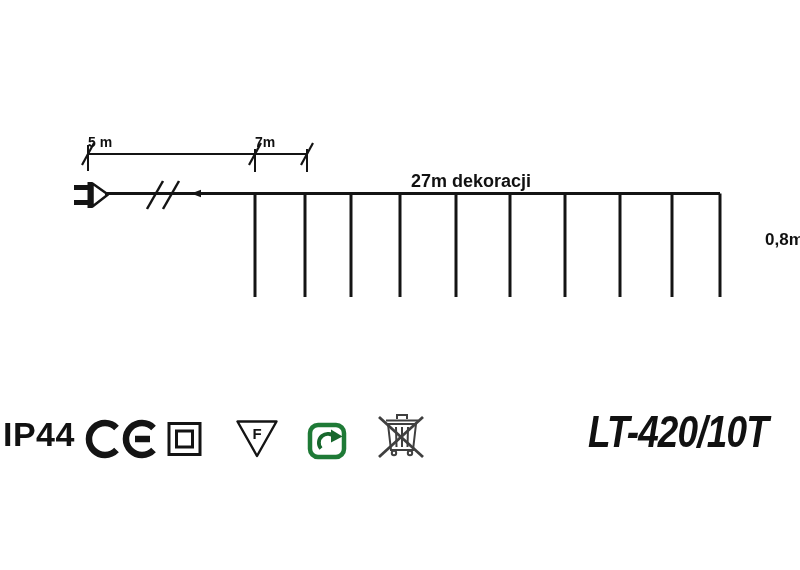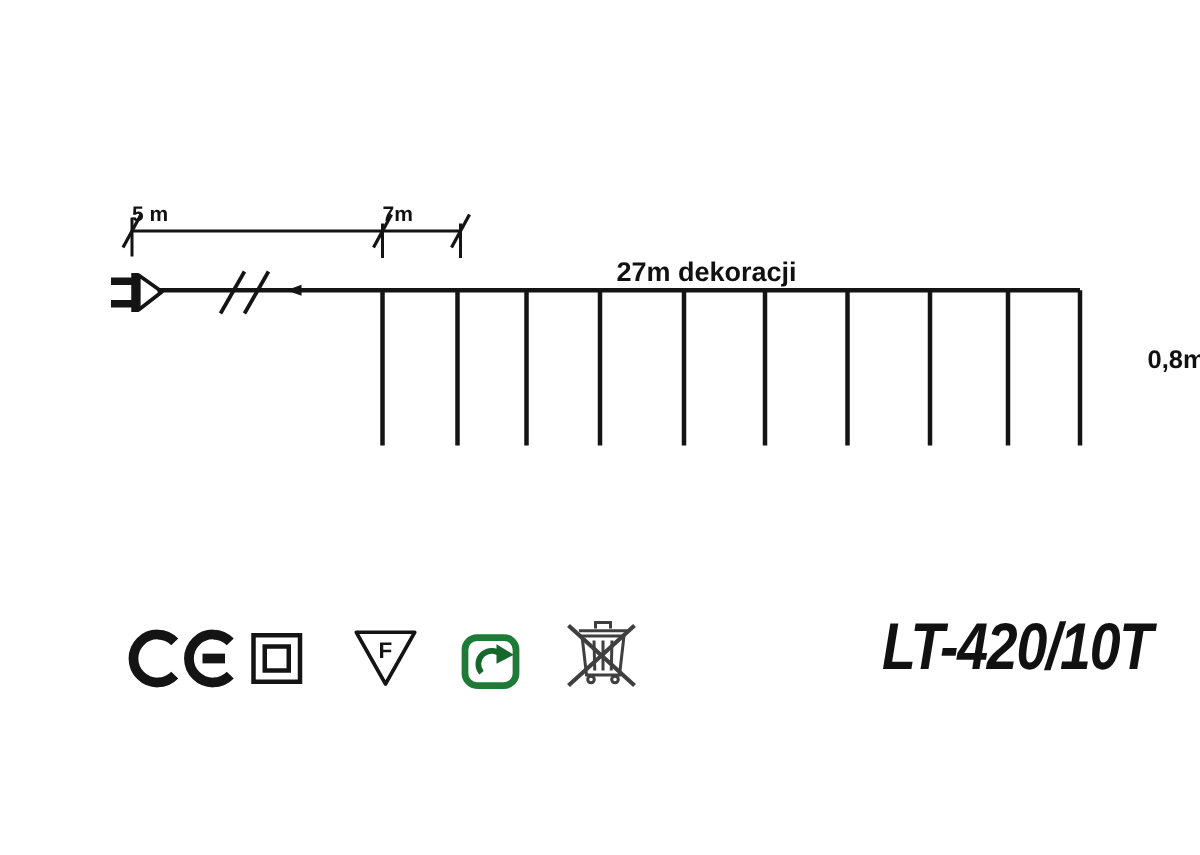--- a/index.html
+++ b/index.html
@@ -103,14 +103,15 @@
       <line x1="379" y1="417" x2="423" y2="457" stroke-width="2.8" data-name="bin-cross-line"></line>
       <line x1="423" y1="417" x2="379" y2="457" stroke-width="2.8" data-name="bin-cross-line"></line>
     </g>
   </svg>
 
   <div class="lbl dim-label" style="left:88px;top:135px;width:167px;" data-name="dimension-5m-label">5 m</div>
   <div class="lbl dim-label" style="left:255px;top:135px;width:52px;" data-name="dimension-3m-label">7m</div>
   <div class="lbl total-label" style="left:356px;top:148px;width:230px;margin-top:24px;" data-name="decoration-length-label">27m dekoracji</div>
   <div class="lbl drop-label" style="left:765px;top:231px;" data-name="drop-height-label">0,8m</div>
 
+  <div class="lbl cert-text" style="left:3px;top:417px;" data-name="ip-rating-label">IP44</div>
   <div class="lbl model-text" style="left:588px;top:410px;" data-name="model-number">LT-420/10T</div>
 </div>
 
 </body></html>

